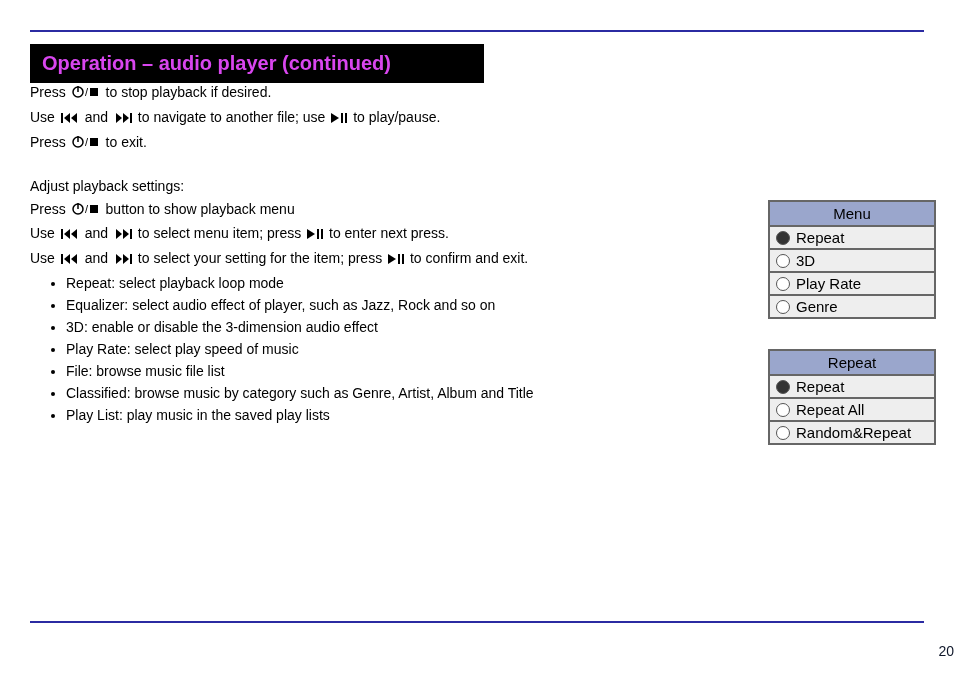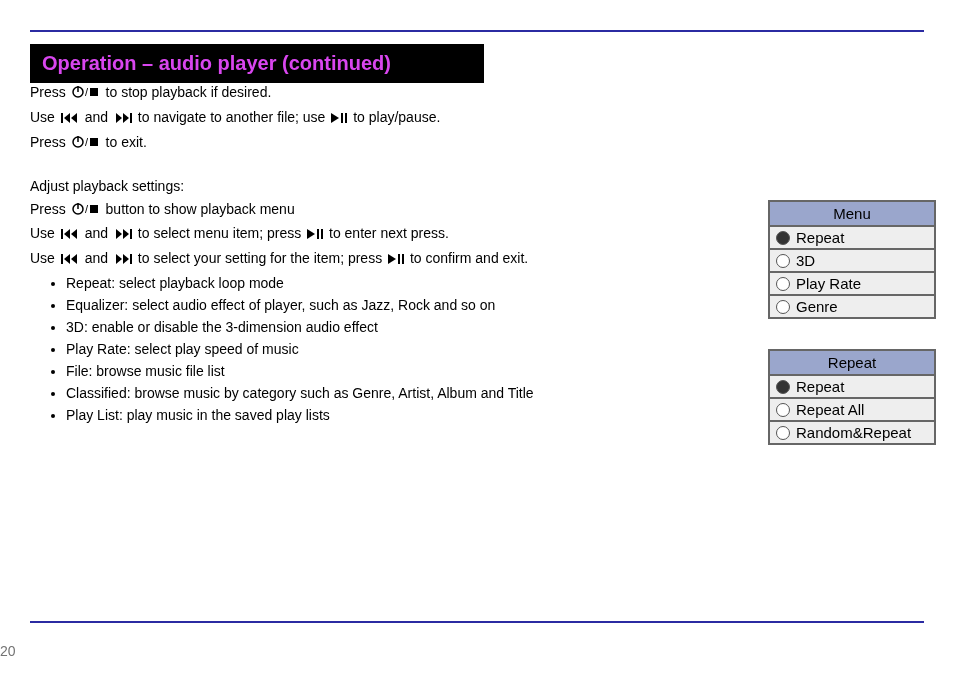--- a/index.html
+++ b/index.html
@@ -15,21 +15,21 @@
   .icon{display:inline-block;vertical-align:-2px;margin:0 2px;}
   
   .right-menus{position:absolute;right:18px;top:200px;width:168px;}
   .menu-box{border:2px solid #666;background:#eee;margin-bottom:30px;font-size:15px;}
   .menu-box .hdr{background:#9aa6cc;text-align:center;font-weight:normal;color:#000;border-bottom:2px solid #666;padding:3px 0;}
   .menu-box .row{display:flex;align-items:center;border-bottom:2px solid #666;padding:2px 6px;color:#000;}
   .menu-box .row:last-child{border-bottom:none;}
   .menu-box .row .dot{width:12px;height:12px;border:1px solid #555;border-radius:50%;margin-right:6px;background:#fff;flex:0 0 12px;}
   .menu-box .row.sel .dot{background:#333;}
   .menu-box .row span{white-space:nowrap;}
-  .page-num{position:absolute;left:0;right:0;bottom:14px;text-align:left;font-size:14px;color:#737373;}
+  .page-num{position:absolute;left:0;right:0;bottom:14px;text-align:right;font-size:14px;color:#0f172a;}
 </style>
 </head>
 <body>
 
 <div class="page">
   <hr class="hr-top">
   <div class="title-bar">Operation – audio player (continued)</div>
 
   <div class="content">
     <div class="left-col">

